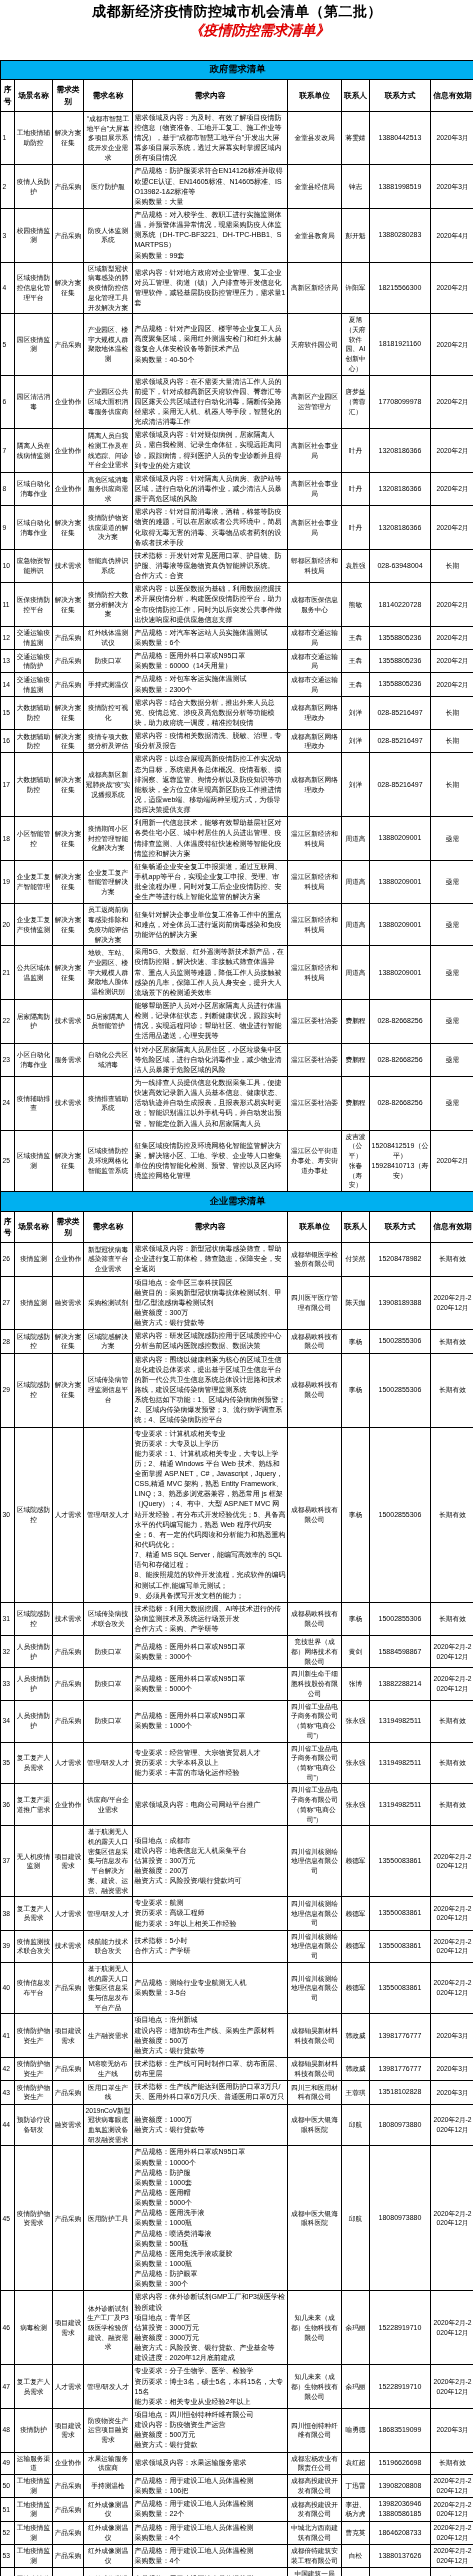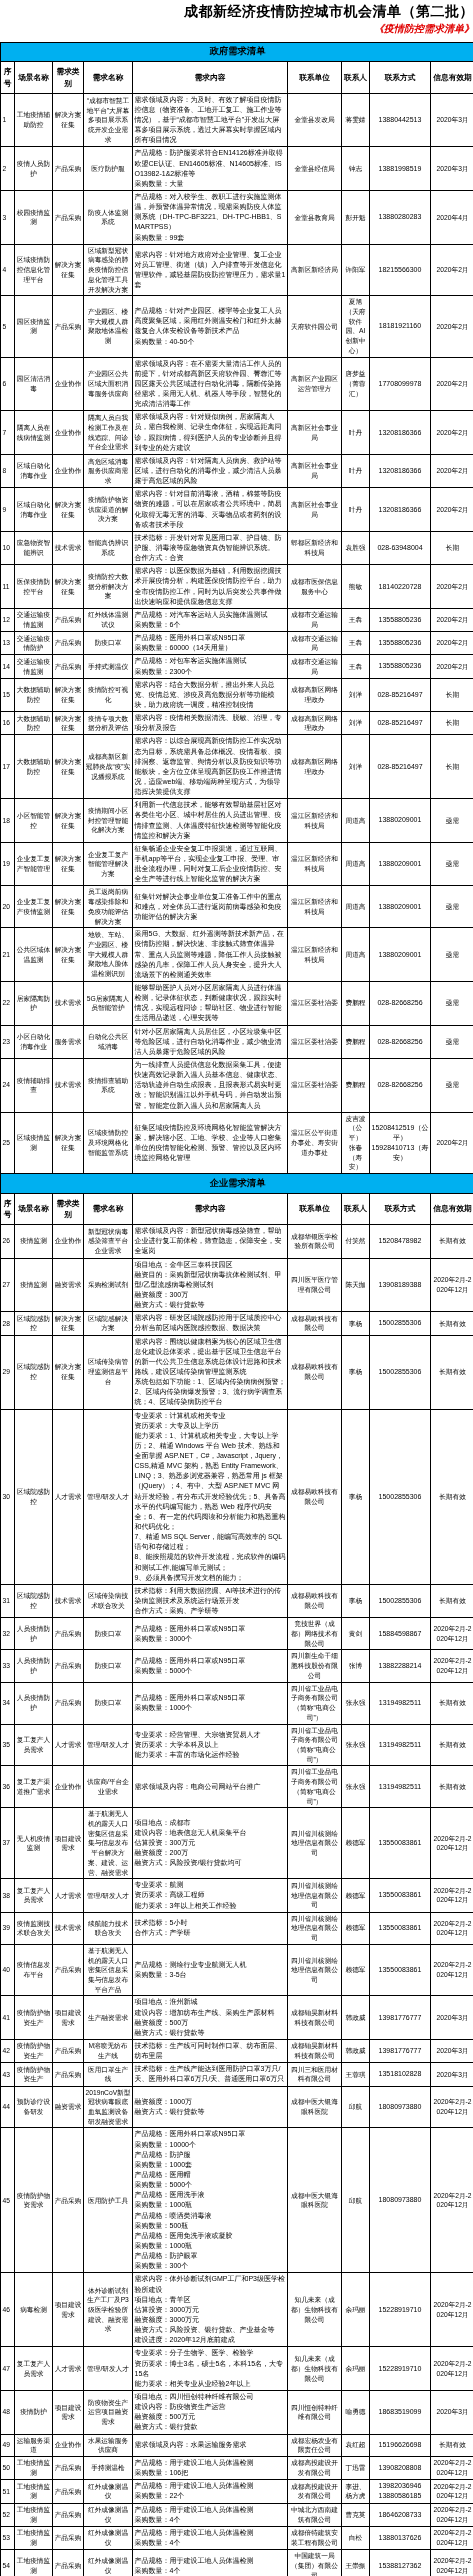--- a/index.html
+++ b/index.html
@@ -4,24 +4,24 @@
 <style>
   :root{
     --band:#00b0f0;
     --subtitle:#e00000;
     --border:#000000;
     --bg:#ffffff;
   }
   html,body{margin:0;padding:0;background:var(--bg);}
   body{width:474px;font-family:"Liberation Sans","DejaVu Sans",sans-serif;color:#000;}
   .page{width:474px;}
-  .title-block{padding:3.1px 0 1px 0;text-align:right;}
+  .title-block{padding:3.1px 0 1px 0;text-align:center;}
   .doc-title{font-size:14px;font-weight:bold;letter-spacing:0.5px;line-height:1.25;}
   .doc-subtitle{font-family:"Liberation Serif","DejaVu Serif",serif;font-style:italic;font-weight:bold;
-    color:var(--subtitle);font-size:10px;margin-top:1px;margin-bottom:5px;padding-left:45px;}
+    color:var(--subtitle);font-size:14px;margin-top:1px;margin-bottom:19px;padding-left:45px;}
   table{width:474px;border-collapse:collapse;table-layout:fixed;border:1px solid var(--border);}
   td,th{border:0.5px solid var(--border);padding:1px 1.5px;font-size:6.7px;line-height:1.45;
     vertical-align:middle;word-break:break-all;white-space:pre-wrap;}
   th{font-size:7.7px;font-weight:bold;text-align:center;padding:4.1px 1px;border-bottom:1px solid var(--border);border-top:1px solid var(--border);}
   .section-header{background:var(--band);font-size:9.3px;font-weight:bold;text-align:center;
     padding:2.6px 0;border-top:1px solid var(--border);border-bottom:1px solid var(--border);}
   td.c0{text-align:left;font-size:6.7px;}
   td.c1,td.c2,td.c3,td.c5,td.c6,td.c8{text-align:center;}
   td.c4{text-align:left;font-size:7px;}
   td.c7{text-align:center;font-size:7px;}

